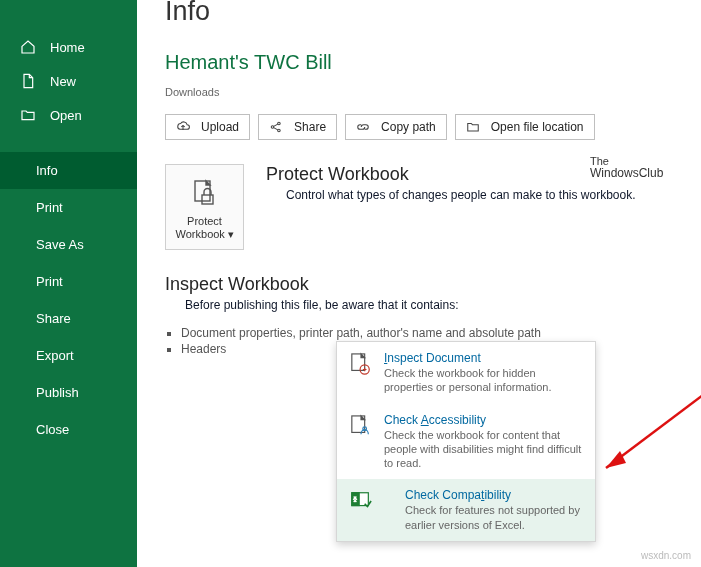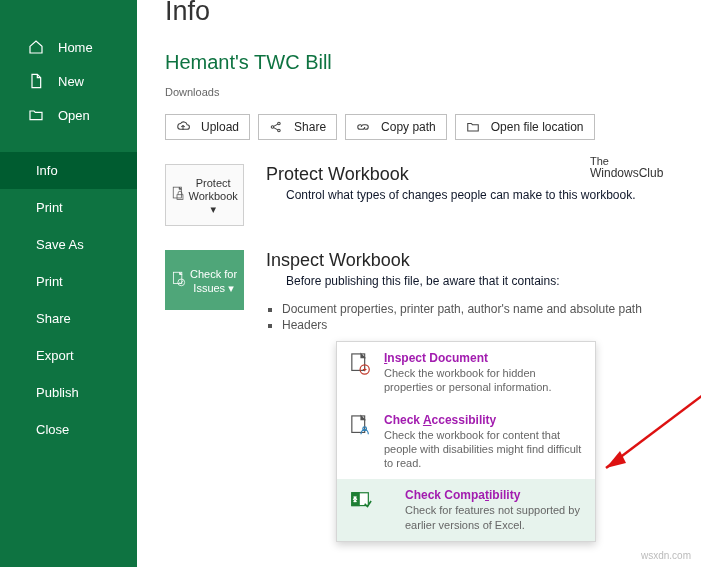--- a/index.html
+++ b/index.html
@@ -1,49 +1,49 @@
 <!DOCTYPE html>
 <html><head>
 <meta charset="utf-8">
 <style>
 * { box-sizing: border-box; margin: 0; padding: 0; font-family: 'Segoe UI', Tahoma, sans-serif; }
 body { width: 701px; height: 567px; overflow: hidden; background: #fff; position: relative; }
 .container { display: flex; width: 100%; height: 100%; }
 .sidebar { width: 137px; background: #0e7341; color: #fff; padding-top: 30px; }
-.nav-item { padding: 9px 28px; font-size: 13px; display: flex; align-items: center; gap: 14px; cursor: pointer; }
+.nav-item { padding: 9px 20px; font-size: 13px; display: flex; align-items: center; gap: 14px; cursor: pointer; }
 .nav-icon { width: 16px; height: 16px; display: inline-flex; align-items: center; justify-content: center; flex-shrink: 0; }
 .nav-list2 { margin-top: 20px; }
 .nav-item2 { padding: 11px 20px 11px 36px; font-size: 13px; cursor: pointer; }
 .nav-item2.active { background: #005c30; }
 .main { flex: 1; background: #fff; padding: 0 0 0 28px; position: relative; overflow: hidden; }
 .page-title { font-size: 27px; font-weight: 300; color: #333; margin-top: -4px; }
 .file-title { font-size: 20px; color: #0e7341; margin-top: 24px; }
 .file-loc { font-size: 11px; color: #666; margin-top: 12px; }
 .toolbar { display: flex; gap: 8px; margin-top: 16px; }
 .tbtn { border: 1px solid #bfbfbf; background: #fff; font-size: 12px; color: #262626; padding: 5px 10px; display: inline-flex; align-items: center; gap: 11px; cursor: pointer; }
 .tbtn svg { width: 14px; height: 14px; }
 .section { display: flex; gap: 22px; margin-top: 24px; align-items: flex-start; }
 .s-left { width: 79px; }
-.big-btn { width: 79px; border: 1px solid #cfcfcf; background: #fafafa; display: flex; flex-direction: row; align-items: center; padding: 12px 4px 8px; font-size: 11px; color: #333; cursor: pointer; text-align: center; line-height: 1.2; }
+.big-btn { width: 79px; border: 1px solid #cfcfcf; background: #fafafa; display: flex; flex-direction: column; align-items: center; padding: 12px 4px 8px; font-size: 11px; color: #333; cursor: pointer; text-align: center; line-height: 1.2; }
 .big-btn.active { background: #4fa679; border-color: #4fa679; color: #fff; }
 .big-icon { width: 32px; height: 32px; margin-bottom: 6px; display: flex; align-items: center; justify-content: center; }
 .s-right { flex: 1; padding-right: 2px; }
 .s-head { font-size: 18px; color: #262626; font-weight: 400; }
 .s-desc { font-size: 12px; color: #0f172a; margin-top: 3px; margin-left: 20px; }
 .bullets { margin-top: 14px; padding-left: 16px; font-size: 12px; color: #555; }
 .bullets li { margin-bottom: 2px; list-style: square; }
 .attr { position: absolute; left: 453px; top: 155px; font-size: 12px; color: #333; line-height: 1.1; }
 .attr .small { font-size: 11px; }
 .watermark { position: absolute; right: 10px; bottom: 6px; font-size: 10px; color: #bbb; }
 .popup { position: absolute; left: 199px; top: 341px; width: 260px; background: #fff; border: 1px solid #d6d6d6; box-shadow: 0 3px 8px rgba(0,0,0,0.18); z-index: 5; }
 .popup-item { display: flex; gap: 9px; padding: 9px 10px; cursor: pointer; }
 .popup-item.hover { background: #e7f3ed; gap: 30px; }
 .pi-icon { width: 28px; display: flex; align-items: flex-start; justify-content: center; padding-top: 1px; }
 .pi-txt { flex: 1; }
-.pi-title { font-size: 12px; font-weight: 700; color: #a21caf; }
+.pi-title { font-size: 12px; font-weight: 400; color: #0369a1; }
 .pi-desc { font-size: 11px; color: #666; line-height: 1.3; margin-top: 1px; }
 .under { text-decoration: underline; }
 .arrow { position: absolute; left: 445px; top: 320px; z-index: 6; }
 .manage-btn { position: absolute; left: 199px; top: 483px; width: 79px; border: 1px solid #cfcfcf; background: #fafafa; display: flex; flex-direction: column; align-items: center; padding: 0 4px 8px; font-size: 11px; color: #333; cursor: pointer; }
 .frag-text { position: absolute; left: 300px; top: 489px; font-size: 11px; color: #888; }
 </style>
 </head>
 <body>
 
 <div class="container">
@@ -135,33 +135,20 @@
           <span>Protect Workbook ▾</span>
         </div>
       </div>
       <div class="s-right">
         <div class="s-head">Protect Workbook</div>
         <div class="s-desc">Control what types of changes people can make to this workbook.</div>
       </div>
     </div>
 
     <div class="section">
-      <div class="s-left">
-        <div class="big-btn active">
-          <div class="big-icon">
-            <svg viewBox="0 0 32 32" fill="none" stroke="#fff" stroke-width="1.4">
-                <rect x="6" y="4" width="15" height="20"></rect>
-                <path d="M17 4l4 4h-4z" fill="#fff"></path>
-                <circle cx="20" cy="22" r="6"></circle>
-                <path d="M17 22l2 2 4-5"></path>
-              </svg>
-          </div>
-          <span>Check for Issues ▾</span>
-        </div>
-      </div>
       <div class="s-right">
         <div class="s-head">Inspect Workbook</div>
         <div class="s-desc">Before publishing this file, be aware that it contains:</div>
         <ul class="bullets">
           <li>Document properties, printer path, author's name and absolute path</li>
           <li>Headers</li>
         </ul>
       </div>
     </div>
 

